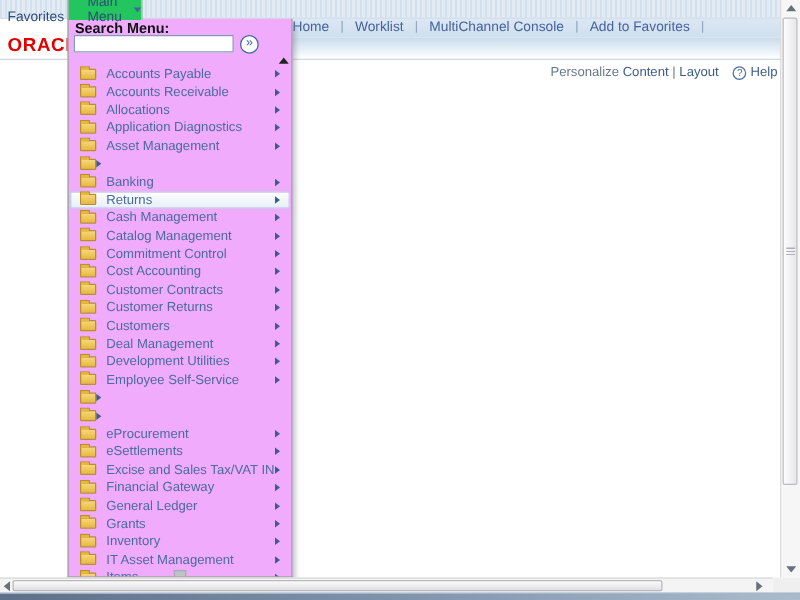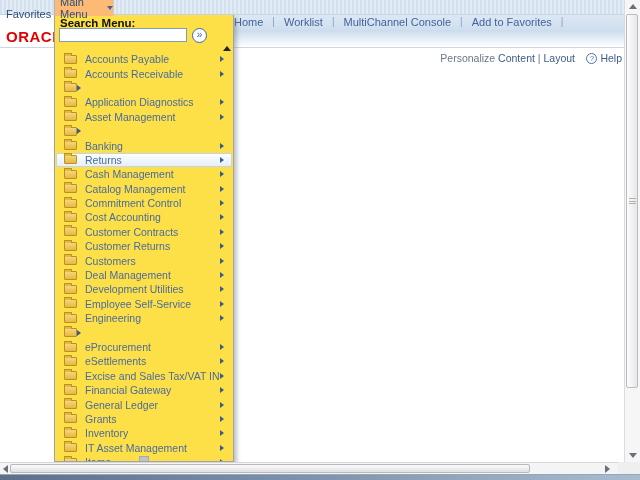--- a/index.html
+++ b/index.html
@@ -33,24 +33,24 @@
 
   
   .pers-row { position:absolute; top:52px; right:65px; font-size:10.5px; color:#68788c; }
   .pers-row a { color:#3d5c8c; text-decoration:none; cursor:pointer; }
   .help-row { position:absolute; top:52px; right:18px; font-size:10.5px; display:flex; align-items:center; gap:3px; }
   .help-row a { color:#3d5c8c; text-decoration:none; cursor:pointer; }
   .help-icon { display:inline-block; width:11px; height:11px; border:1px solid #4a72a8; border-radius:50%;
     color:#4a72a8; font-size:8px; line-height:9px; text-align:center; background:#fff; }
 
   
-  .mm-tab { position:absolute; left:54px; top:0; width:60px; height:16px; background:#fdba74;
+  .mm-tab { position:absolute; left:54px; top:0; width:60px; height:16px; background:#22c55e;
     border-left:1px solid #b3b3b3; border-right:1px solid #c9c9c9; z-index:31;
-    display:flex; align-items:center; padding-left:5px; font-size:11px; color:#2e4d7b; cursor:pointer; }
-  .panel { position:absolute; left:54px; top:15px; width:180px; height:447px; background:#fde047;
+    display:flex; align-items:center; padding-left:15px; font-size:11px; color:#2e4d7b; cursor:pointer; }
+  .panel { position:absolute; left:54px; top:15px; width:180px; height:447px; background:#f0abfc;
     border:1px solid #a3a3a3; border-top:none; box-shadow:3px 3px 4px rgba(110,120,135,.45);
     z-index:30; overflow:hidden; }
   .search-label { position:absolute; left:5px; top:2px; font-size:11.5px; font-weight:bold; color:#111; }
   .search-input { position:absolute; left:4px; top:13px; width:128px; height:14px;
     border:1px solid #7f9db9; font-size:10px; padding:0 2px; font-family:"Liberation Sans",sans-serif; }
   .go-btn { position:absolute; left:137px; top:13px; width:15px; height:15px; border:1px solid #3f67a0;
     border-radius:50%; background:#fff; color:#3f67a0; font-size:10px; line-height:12px;
     text-align:center; cursor:pointer; }
   .scroll-up { position:absolute; left:168px; top:27px; width:0; height:0;
     border:4px solid transparent; border-bottom:5px solid #222; cursor:pointer; }
@@ -166,20 +166,21 @@
   </div>
 
   <div class="menu-row">
     <span class="folder"></span>
     <span class="menu-label">Accounts Receivable</span>
     <span class="row-arrow"></span>
   </div>
 
   <div class="menu-row">
     <span class="folder"></span>
+    <span class="menu-label">Allocations</span>
     <span class="row-arrow"></span>
   </div>
 
   <div class="menu-row">
     <span class="folder"></span>
     <span class="menu-label">Application Diagnostics</span>
     <span class="row-arrow"></span>
   </div>
 
   <div class="menu-row">
@@ -260,21 +261,20 @@
   </div>
 
   <div class="menu-row">
     <span class="folder"></span>
     <span class="menu-label">Employee Self-Service</span>
     <span class="row-arrow"></span>
   </div>
 
   <div class="menu-row">
     <span class="folder"></span>
-    <span class="menu-label">Engineering</span>
     <span class="row-arrow"></span>
   </div>
 
   <div class="menu-row">
     <span class="folder"></span>
     <span class="row-arrow"></span>
   </div>
 
   <div class="menu-row">
     <span class="folder"></span>

